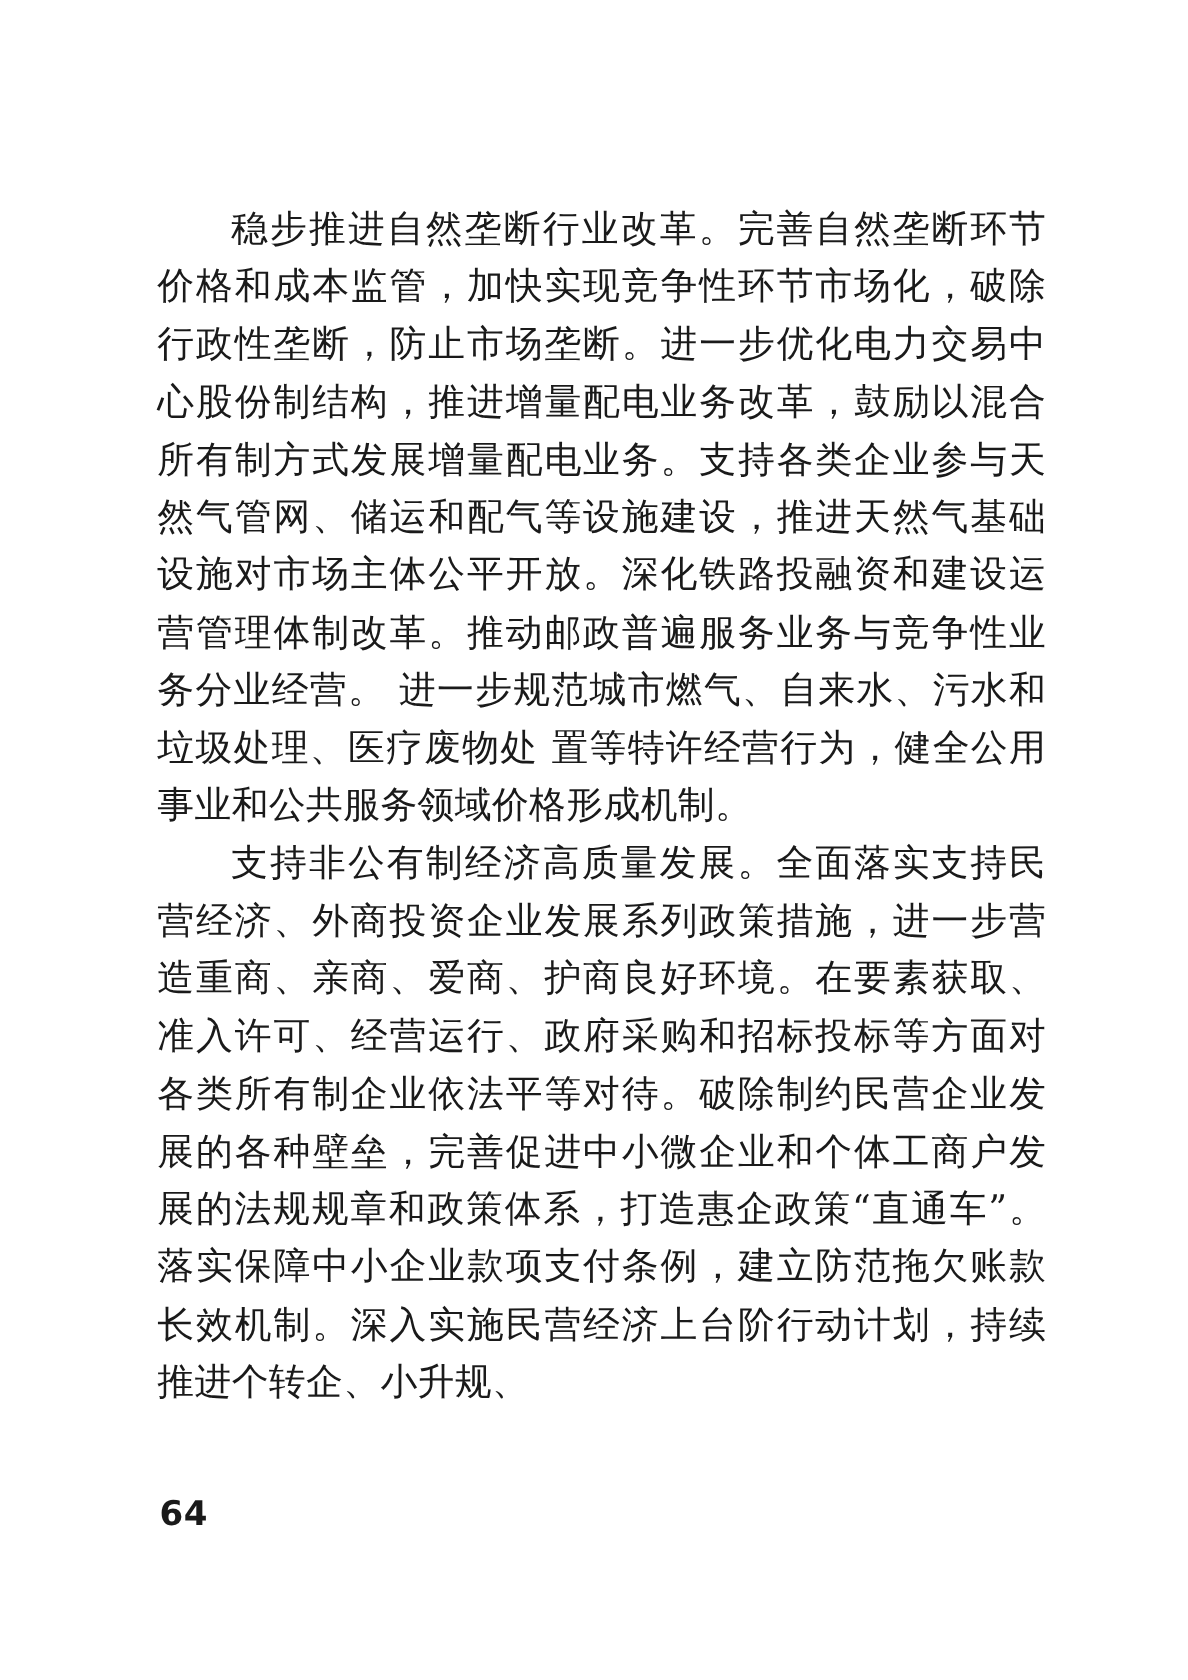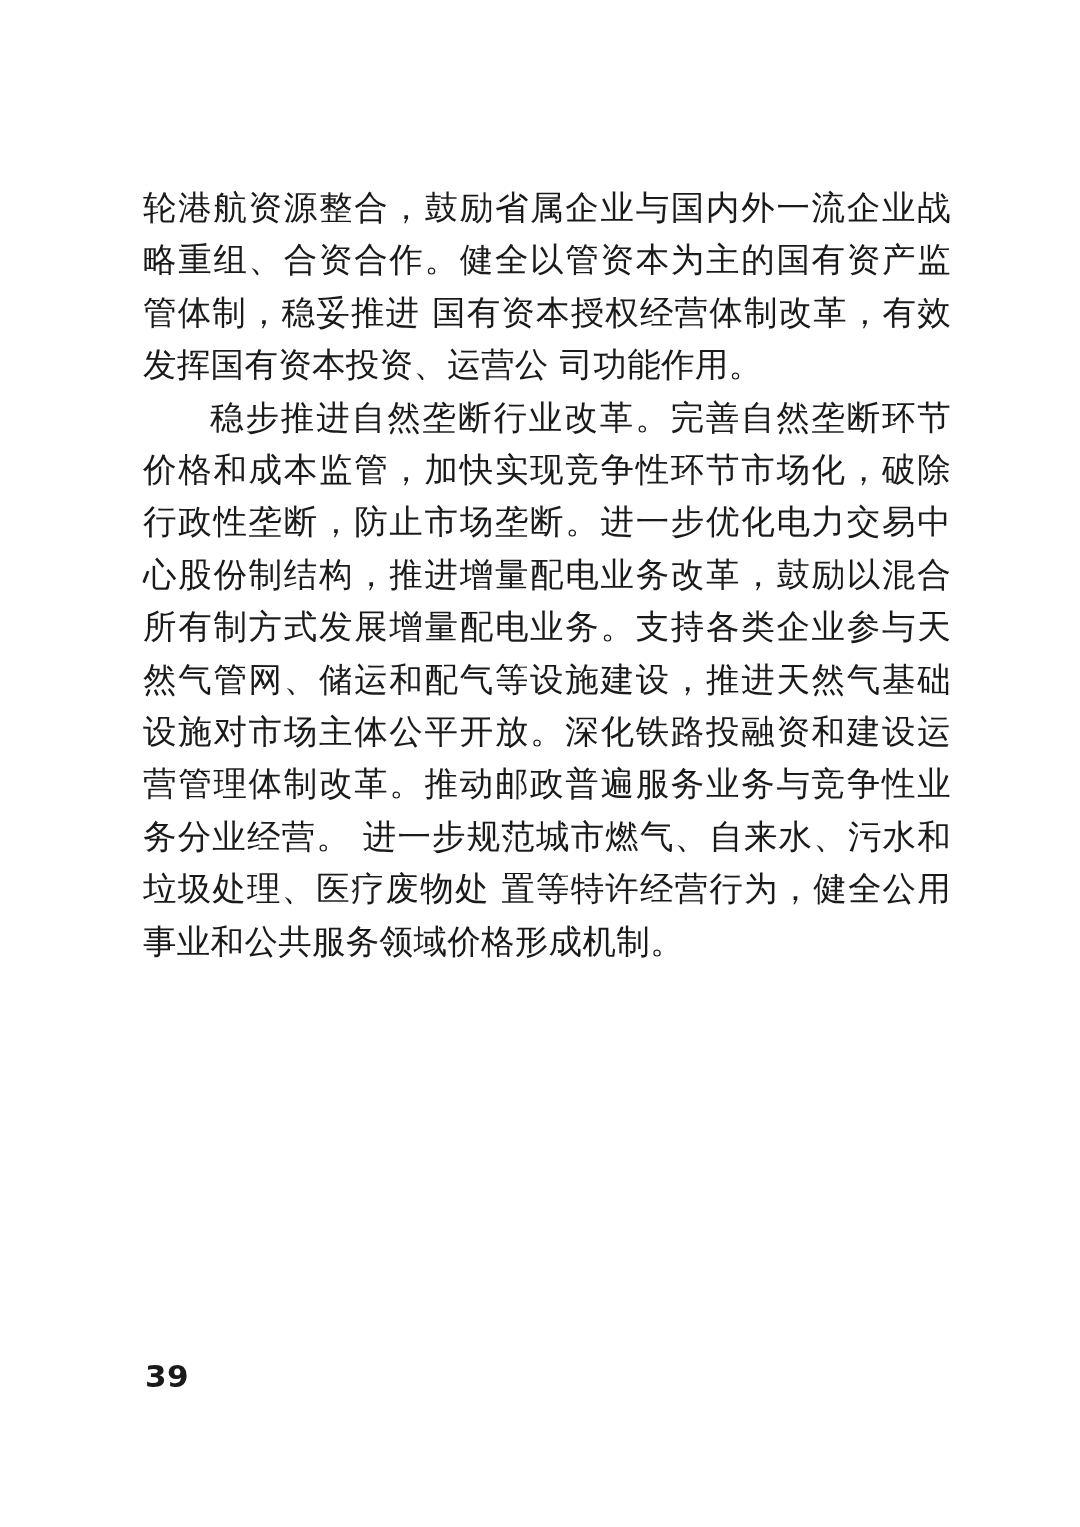--- a/index.html
+++ b/index.html
@@ -54,22 +54,22 @@
     letter-spacing: 0.5px;
   }
 </style>
 </head>
 <body>
 
 <div class="page">
 
   <div class="body-text">
 
-    <p class="para"><span>轮港航资源整合，鼓励省属企业与国内外一流企业战略重组、合资合作。健全以管资本为主的国有资产监管体制，稳妥推进 国有资本授权经营体制改革，有效发挥国有资本投资、运营公 司功能作用。</span></p>
 
     <p class="para indent"><span class="lead">稳步推进自然垄断行业改革。</span><span>完善自然垄断环节价格和成本监管，加快实现竞争性环节市场化，破除行政性垄断，防止市场垄断。进一步优化电力交易中心股份制结构，推进增量配电业务改革，鼓励以混合所有制方式发展增量配电业务。支持各类企业参与天然气管网、储运和配气等设施建设，推进天然气基础设施对市场主体公平开放。深化铁路投融资和建设运营管理体制改革。推动邮政普遍服务业务与竞争性业务分业经营。 进一步规范城市燃气、自来水、污水和垃圾处理、医疗废物处 置等特许经营行为，健全公用事业和公共服务领域价格形成机制。</span></p>
 
+    <p class="para indent"><span class="lead">支持非公有制经济高质量发展。</span><span>全面落实支持民营经济、外商投资企业发展系列政策措施，进一步营造重商、亲商、爱商、护商良好环境。在要素获取、准入许可、经营运行、政府采购和招标投标等方面对各类所有制企业依法平等对待。破除制约民营企业发展的各种壁垒，完善促进中小微企业和个体工商户发展的法规规章和政策体系，打造惠企政策“直通车”。落实保障中小企业款项支付条例，建立防范拖欠账款长效机制。深入实施民营经济上台阶行动计划，持续推进个转企、小升规、</span></p>
 
   </div>
 
-  <div class="pagenum">39</div>
+  <div class="pagenum">64</div>
 
 </div>
 
 </body></html>

